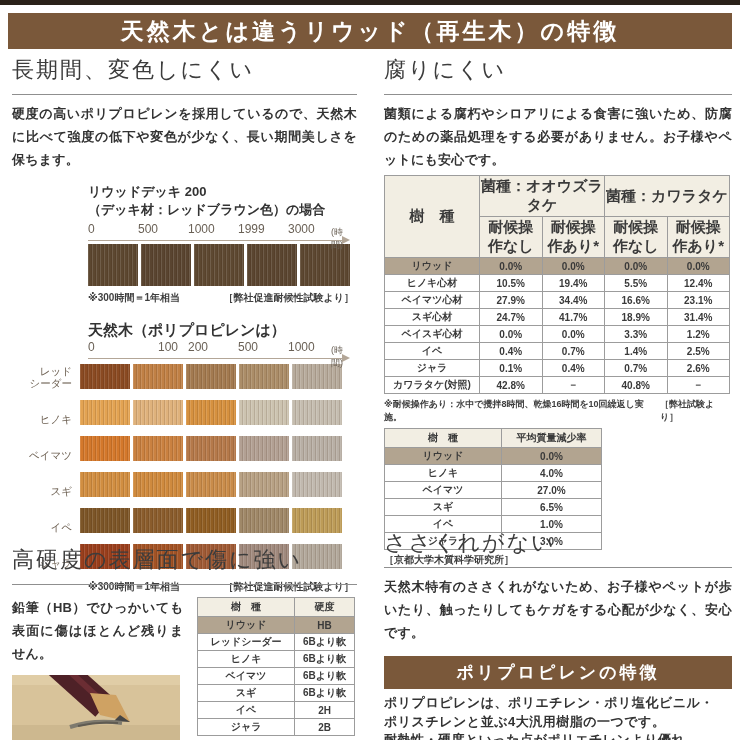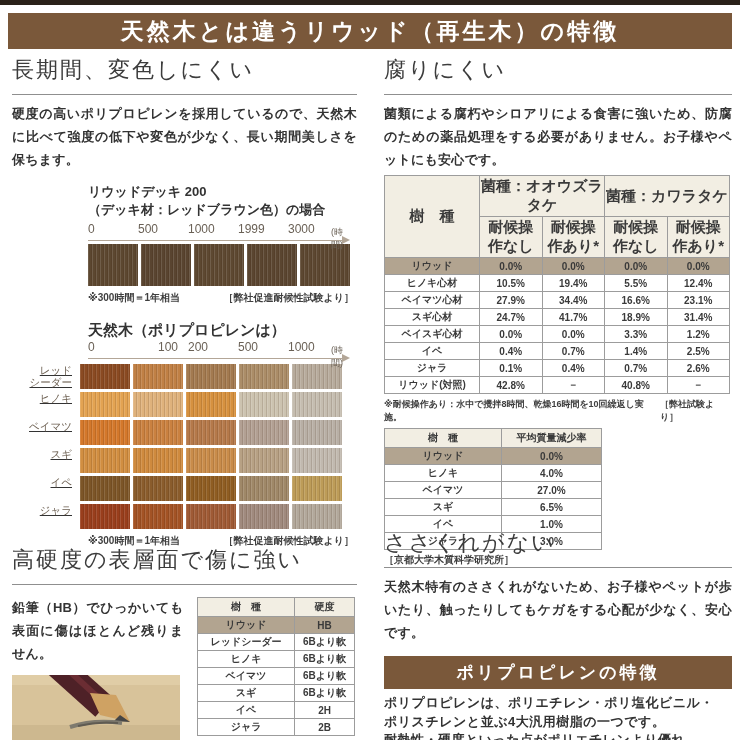--- a/index.html
+++ b/index.html
@@ -24,21 +24,21 @@
         border-left:8px solid #b3a697;border-top:4px solid transparent;border-bottom:4px solid transparent;}
   .tick{position:absolute;top:0;font-size:12px;color:#6a6156;}
   .tick.unit{font-size:9px;top:4px;}
   .swatch-strip{display:flex;gap:3px;margin-left:76px;}
   .swatch-strip .swatch{width:50px;height:42px;}
   .wood{background-image:repeating-linear-gradient(90deg,rgba(255,255,255,.12) 0 1px,rgba(0,0,0,0) 1px 3px,rgba(55,28,8,.14) 3px 4px);}
   .note-row{display:flex;justify-content:space-between;width:266px;margin:5px 0 0 76px;
         font-size:10px;font-weight:bold;color:#3f3f3f;}
   .chart-subtitle{font-size:15px;font-weight:bold;margin:16px 0 0 76px;color:#333;}
   .wood-grid{margin-top:2px;}
-  .wood-row{display:flex;align-items:flex-start;margin-bottom:3px;text-decoration:underline;}
+  .wood-row{display:flex;align-items:flex-end;margin-bottom:11px;}
   .wood-label{width:68px;padding-right:8px;box-sizing:border-box;text-align:right;font-size:10.5px;
         color:#6d6052;line-height:1.15;white-space:pre-line;}
   .wood-row .swatch{width:50px;height:25px;margin-right:3px;}
   table{border-collapse:collapse;}
   .data-table th,.data-table td{border:1px solid #9c9c9c;text-align:center;font-weight:bold;color:#3a3a3a;}
   .data-table th{background:var(--th-bg,#f2eee3);font-size:10px;padding:2px;}
   .data-table td{font-size:10px;padding:1px 2px;height:12px;}
   tr.hl td{background:var(--hl-bg,#b2a490);}
   .decay-table{width:346px;table-layout:fixed;margin-top:4px;}
   .decay-table th{font-size:15px;padding:1px;}
@@ -228,21 +228,21 @@
             <td>2.5%</td>
           </tr>
           <tr>
             <td>ジャラ</td>
             <td>0.1%</td>
             <td>0.4%</td>
             <td>0.7%</td>
             <td>2.6%</td>
           </tr>
           <tr>
-            <td>リウッド(対照)</td>
+            <td>カワラタケ(対照)</td>
             <td>42.8%</td>
             <td>－</td>
             <td>40.8%</td>
             <td>－</td>
           </tr>
         </tbody>
       </table>
     <div class="footnote-row">
       <span>※耐候操作あり：水中で攪拌8時間、乾燥16時間を10回繰返し実施。</span>
       <span>［弊社試験より］</span>

